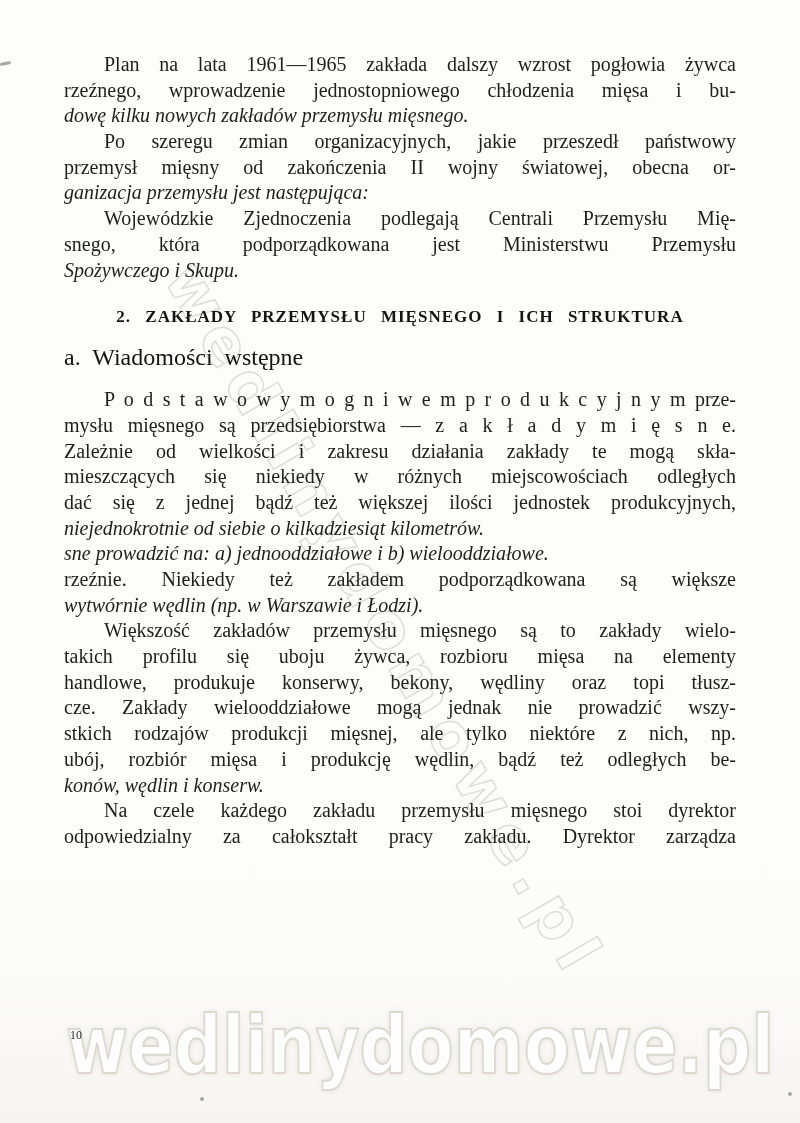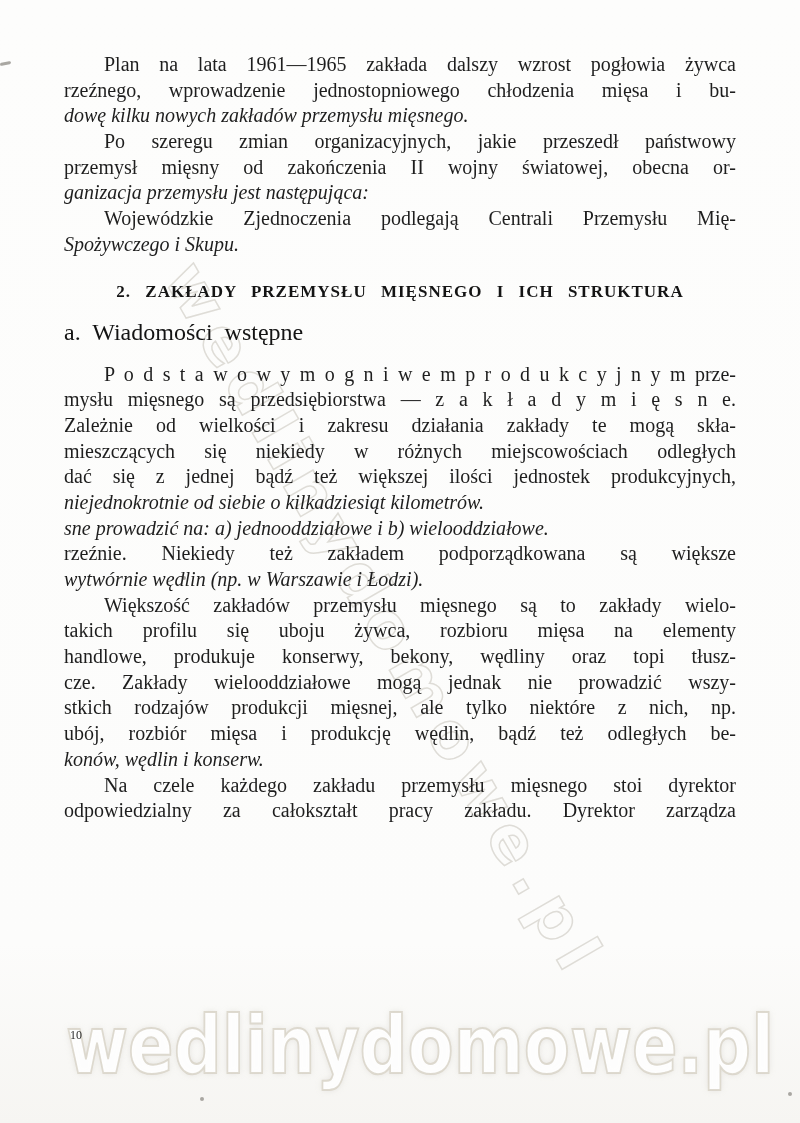--- a/index.html
+++ b/index.html
@@ -87,20 +87,21 @@
 
     <div class="para">
       <div class="line first">Po szeregu zmian organizacyjnych, jakie przeszedł państwowy</div>
       <div class="line">przemysł mięsny od zakończenia II wojny światowej, obecna or-</div>
       <div class="line last">ganizacja przemysłu jest następująca:</div>
     </div>
 
 
     <div class="para">
       <div class="line first">Wojewódzkie Zjednoczenia podlegają Centrali Przemysłu Mię-</div>
+      <div class="line">snego, która podporządkowana jest Ministerstwu Przemysłu</div>
       <div class="line last">Spożywczego i Skupu.</div>
     </div>
 
     <div class="section-heading">2. ZAKŁADY PRZEMYSŁU MIĘSNEGO I ICH STRUKTURA</div>
     <div class="subsection-heading">a. Wiadomości wstępne</div>
 
     <div class="para">
       <div class="line first">P o d s t a w o w y m   o g n i w e m   p r o d u k c y j n y m   prze-</div>
       <div class="line">mysłu mięsnego są przedsiębiorstwa — z a k ł a d y   m i ę s n e.</div>
       <div class="line">Zależnie od wielkości i zakresu działania zakłady te mogą skła-</div>

